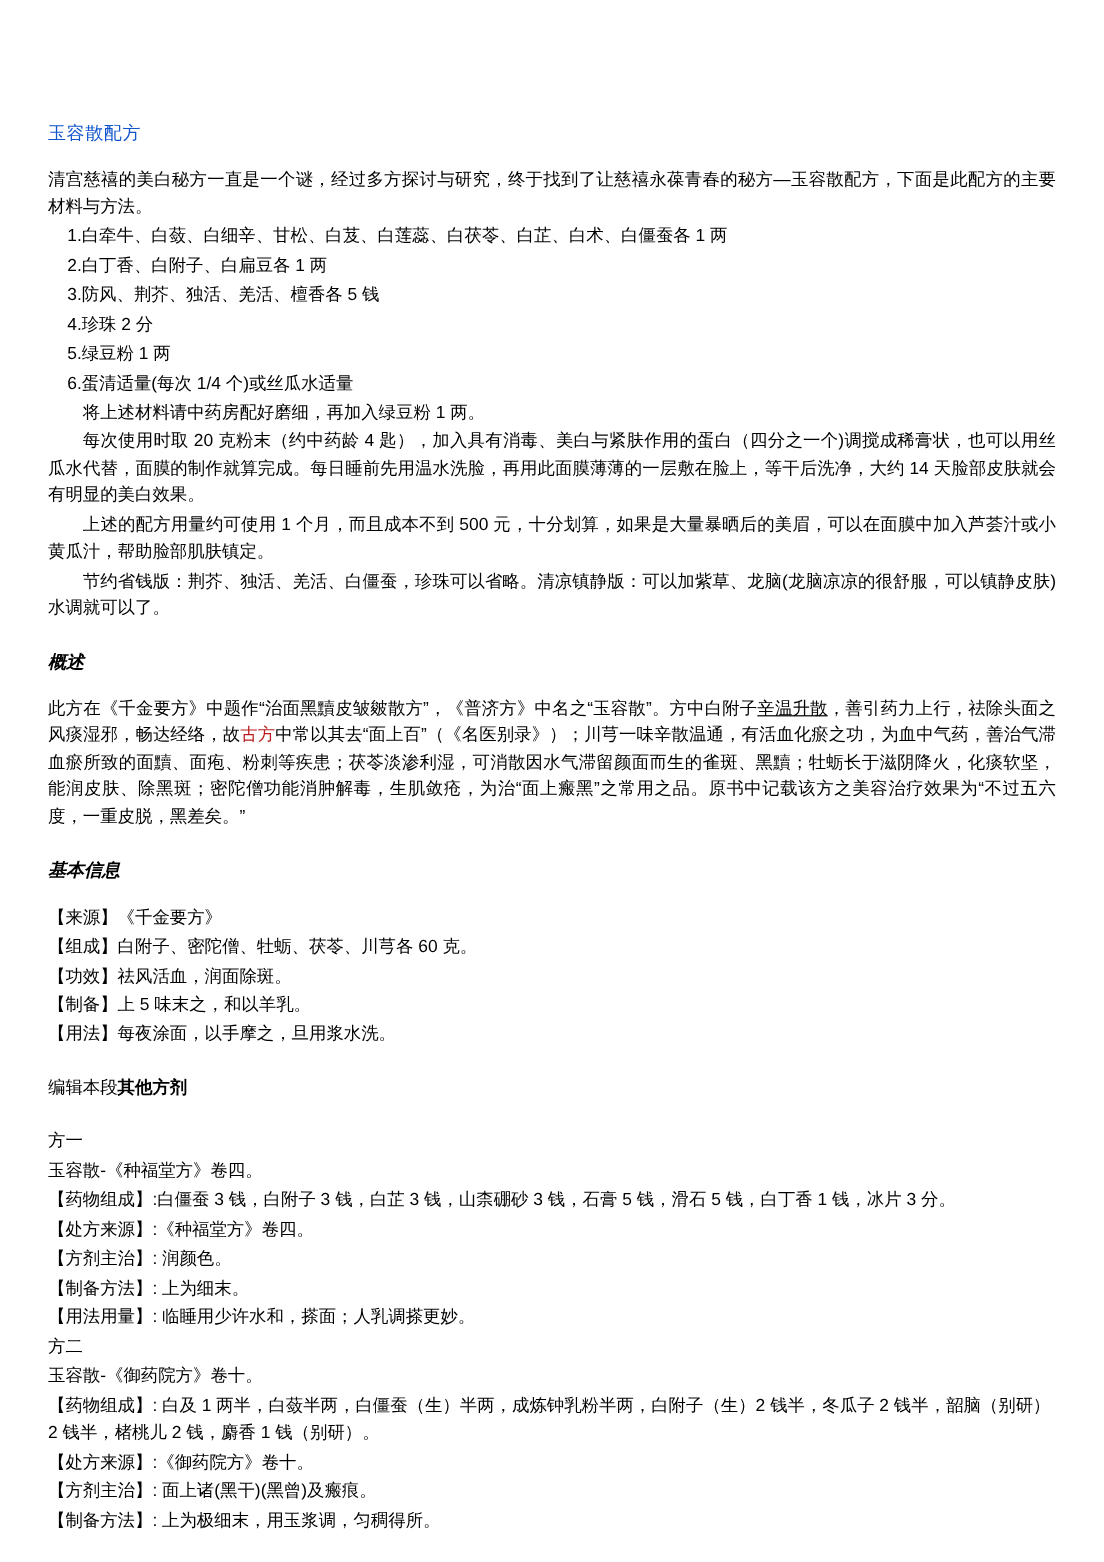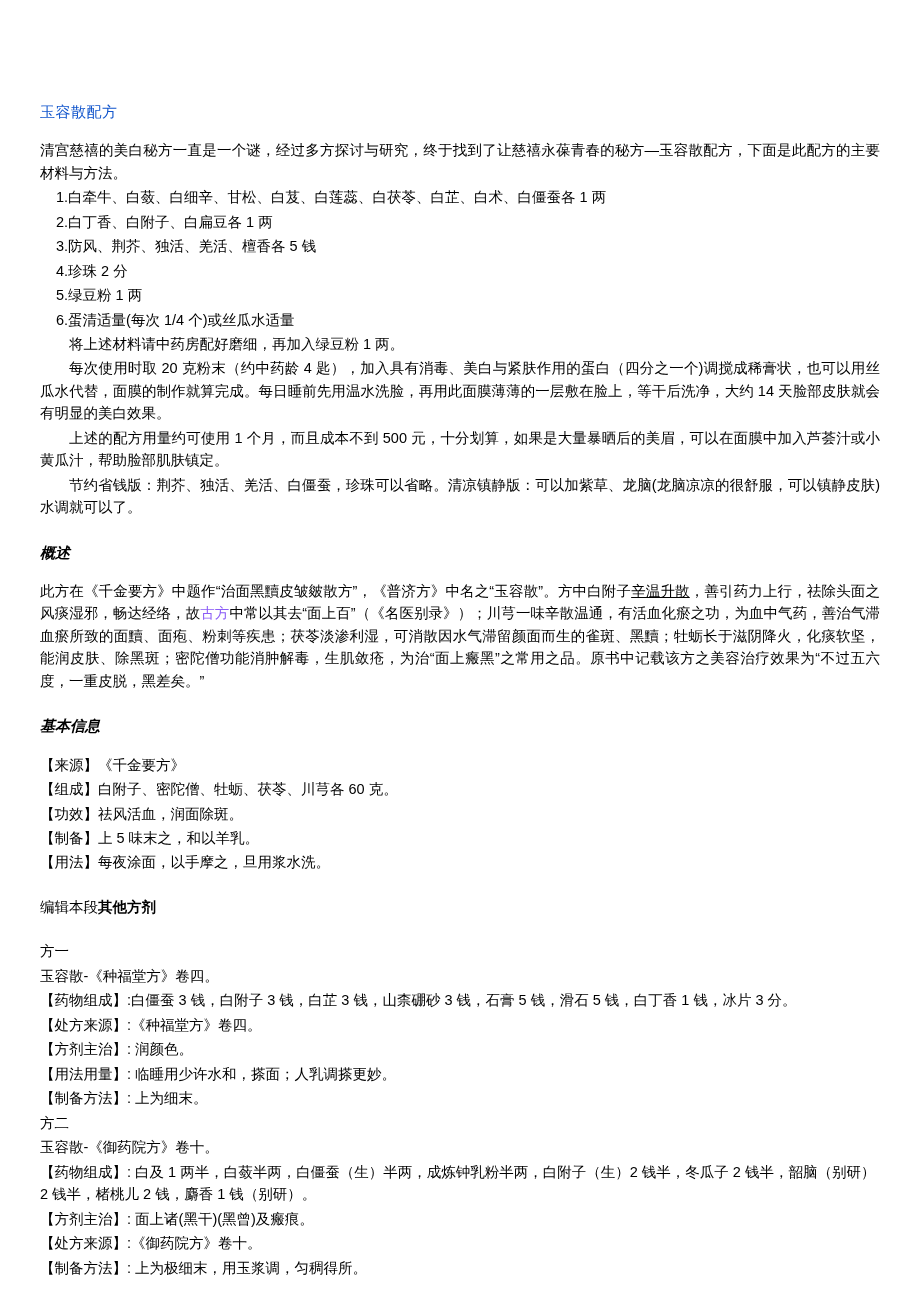--- a/index.html
+++ b/index.html
@@ -50,21 +50,21 @@
     margin: 22px 0 14px 0;
   }
   .section-head-plain b {
     font-weight: bold;
   }
   .blue-link {
     color: #000000;
     text-decoration: underline;
   }
   .blue-link-plain {
-    color: #8b5cf6;
+    color: #b91c1c;
   }
   .spacer-sm { height: 8px; }
 </style>
 </head>
 <body>
 
 <div class="page">
 
   <h1 class="doc-title">玉容散配方</h1>
 
@@ -97,26 +97,26 @@
   <p class="section-head-plain"><span>编辑本段</span><b>其他方剂</b></p>
 
   <div class="spacer-sm"></div>
 
   <div>
     <p>方一</p>
     <p>玉容散-《种福堂方》卷四。</p>
     <p>【药物组成】:白僵蚕 3 钱，白附子 3 钱，白芷 3 钱，山柰硼砂 3 钱，石膏 5 钱，滑石 5 钱，白丁香 1 钱，冰片 3 分。</p>
     <p>【处方来源】:《种福堂方》卷四。</p>
     <p>【方剂主治】: 润颜色。</p>
+    <p>【制备方法】: 上为细末。</p>
     <p>【用法用量】: 临睡用少许水和，搽面；人乳调搽更妙。</p>
-    <p>【制备方法】: 上为细末。</p>
   </div>
 
   <div>
     <p>方二</p>
     <p>玉容散-《御药院方》卷十。</p>
     <p>【药物组成】: 白及 1 两半，白蔹半两，白僵蚕（生）半两，成炼钟乳粉半两，白附子（生）2 钱半，冬瓜子 2 钱半，韶脑（别研）2 钱半，楮桃儿 2 钱，麝香 1 钱（别研）。</p>
+    <p>【处方来源】:《御药院方》卷十。</p>
     <p>【方剂主治】: 面上诸(黑干)(黑曾)及瘢痕。</p>
-    <p>【处方来源】:《御药院方》卷十。</p>
     <p>【制备方法】: 上为极细末，用玉浆调，匀稠得所。</p>
   </div>
 
 </div>
 
 </body></html>

